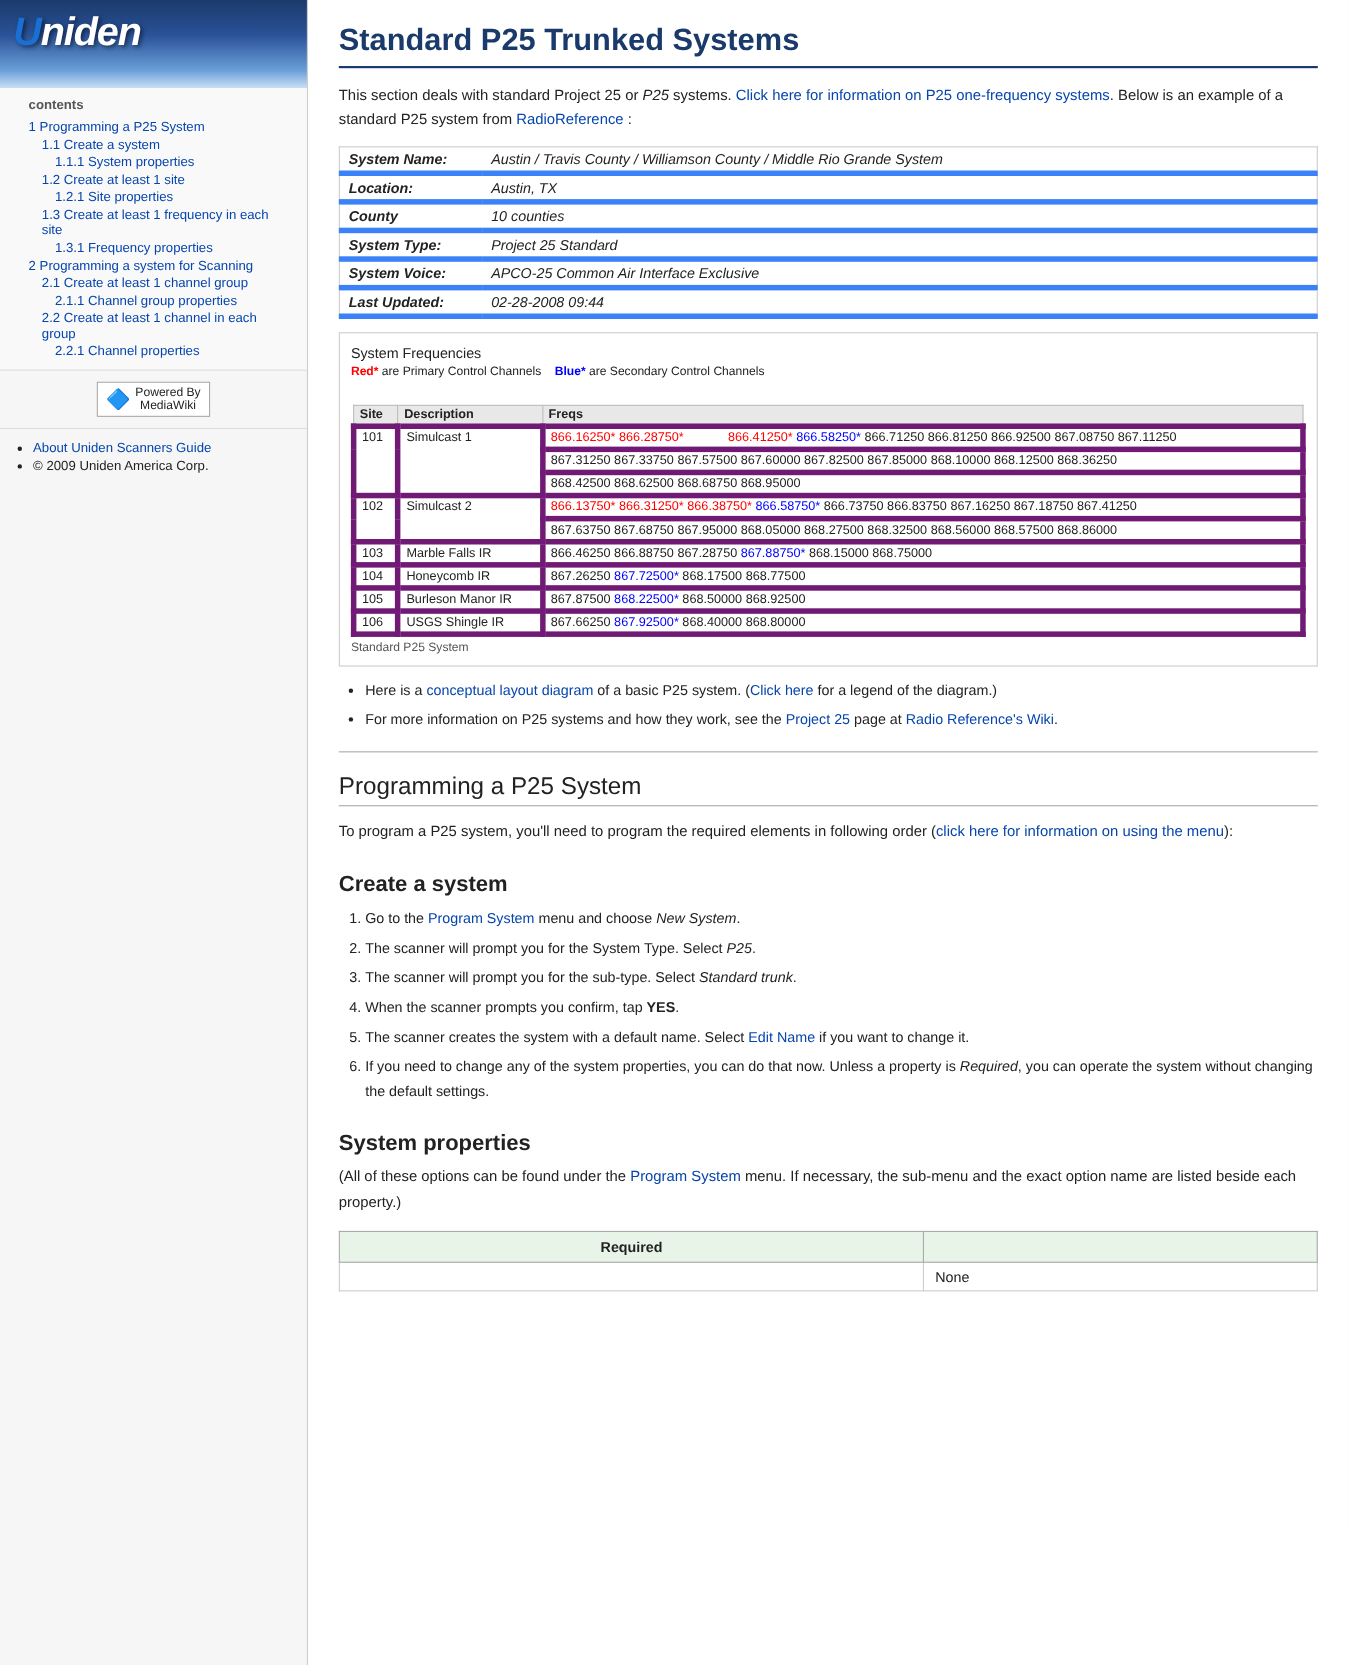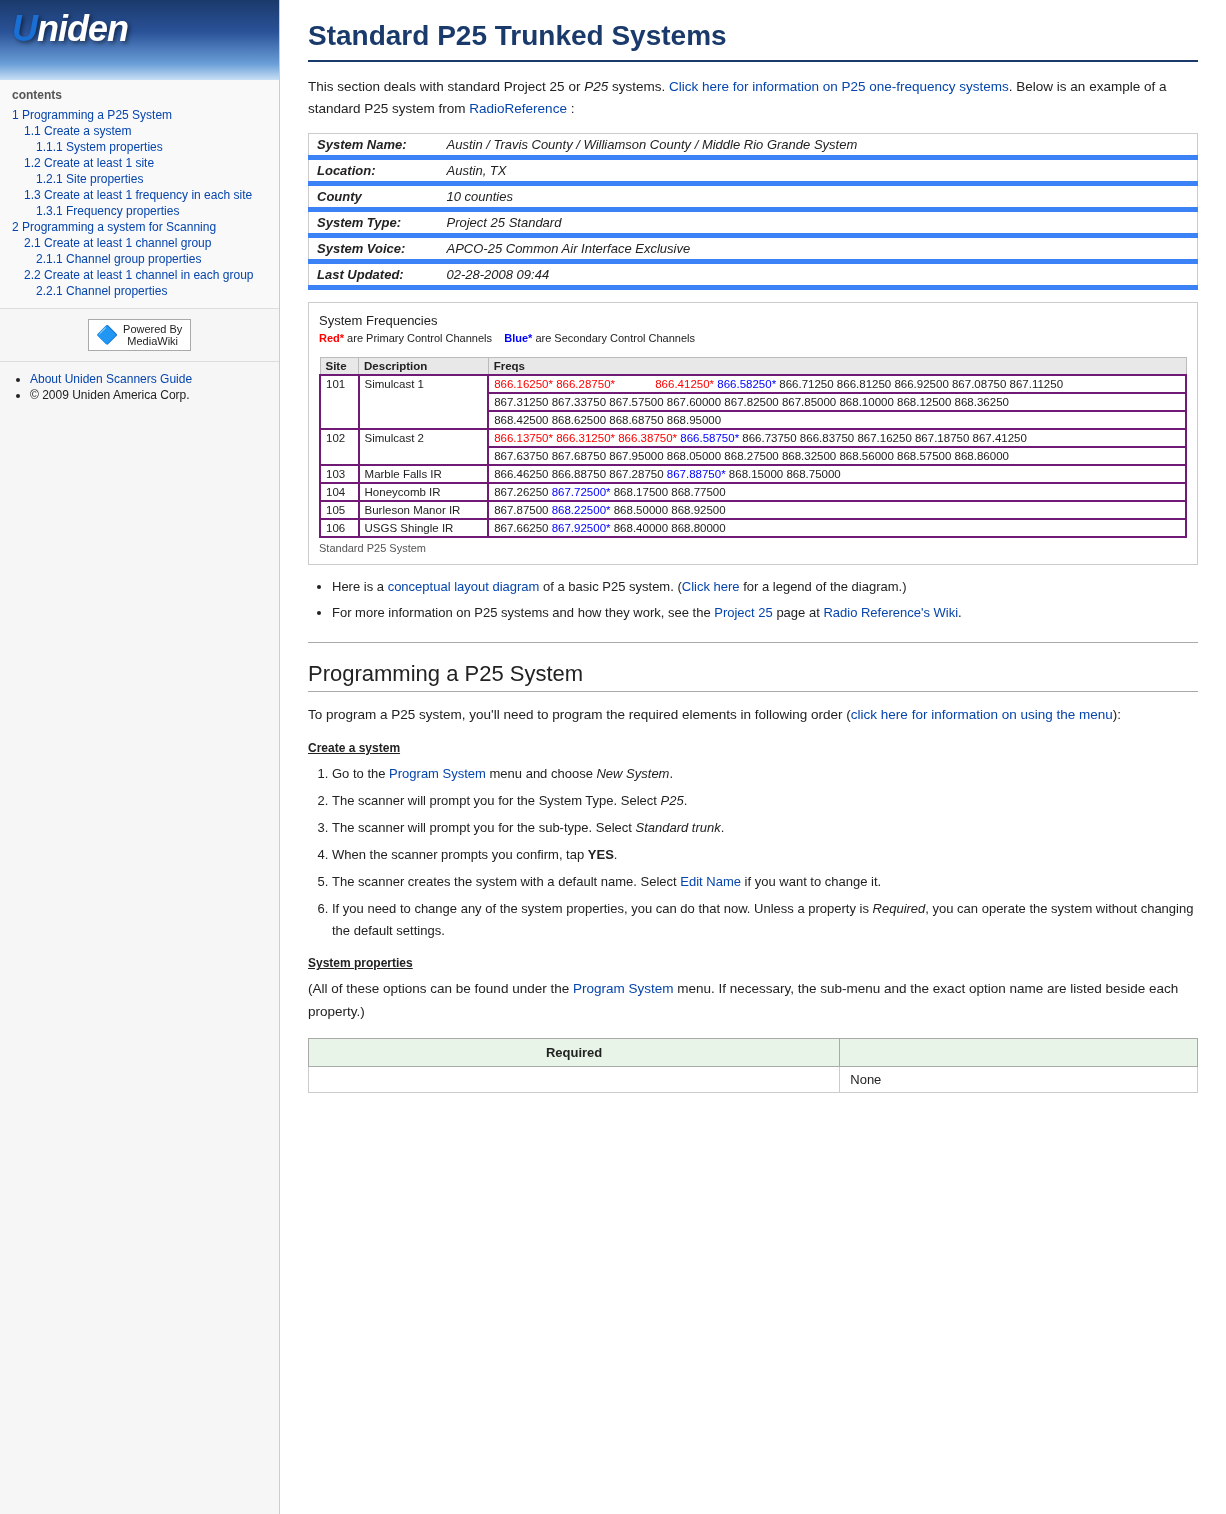--- a/index.html
+++ b/index.html
@@ -37,21 +37,21 @@
     .sidebar-section-title { font-size: 12px; font-weight: bold; color: #555; margin-bottom: 4px; }
     .sidebar-nav ul { list-style: disc; padding-left: 20px; }
     .sidebar-nav li { margin: 2px 0; }
     .sidebar-nav a { color: #0645ad; font-size: 13px; }
 
     .search-section { padding: 8px 12px; border-bottom: 1px solid #ddd; }
     .search-section .search-label { font-size: 12px; font-weight: bold; color: #555; margin-bottom: 4px; }
     .search-input { width: 100%; border: 1px solid #aaa; padding: 3px 5px; font-size: 13px; }
     .search-btn { margin-top: 4px; padding: 2px 10px; font-size: 12px; border: 1px solid #aaa; background: #f0f0f0; cursor: pointer; }
 
-    .contents-section { padding: 8px 12px; border-bottom: 1px solid #ddd; background: #f9f9f9; }
+    .contents-section { padding: 8px 26px; border-bottom: 1px solid #ddd; background: #f9f9f9; }
     .contents-title { font-size: 12px; font-weight: bold; color: #555; margin-bottom: 6px; }
     .contents-list { list-style: none; padding: 0; }
     .contents-list li { margin: 2px 0; font-size: 12px; }
     .contents-list li a { color: #0645ad; }
     .contents-list .sub1 { padding-left: 12px; }
     .contents-list .sub2 { padding-left: 24px; }
 
     .powered-section { padding: 10px 12px; text-align: center; border-bottom: 1px solid #ddd; }
     .powered-badge {
       display: inline-flex; align-items: center; gap: 4px;
@@ -94,50 +94,49 @@
     .system-info-table td:first-child { font-weight: bold; width: 130px; }
 
     
     .freq-table-wrapper {
       border: 1px solid #ccc;
       padding: 10px;
       margin-bottom: 12px;
       font-size: 12px;
     }
     .freq-table-title { font-weight: normal; margin-bottom: 4px; font-size: 13px; }
-    .freq-legend { font-size: 11px; margin-bottom: 13px; }
+    .freq-legend { font-size: 11px; margin-bottom: 24px; }
     .freq-legend span.red { color: red; font-weight: bold; }
     .freq-legend span.blue { color: blue; font-weight: bold; }
 
     .freq-table { border-collapse: collapse; width: 100%; font-size: 11.5px; }
     .freq-table th { background: #e8e8e8; border: 1px solid #bbb; padding: 2px 5px; text-align: left; }
-    .freq-table td { border: 2px solid #701a75; padding: 2px 5px; vertical-align: top; }
+    .freq-table td { border: 5px solid #701a75; padding: 2px 5px; vertical-align: top; }
     .freq-val { color: #0645ad; }
     .freq-caption { font-size: 11px; color: #555; margin-top: 4px; }
 
     .bullet-list { list-style: disc; padding-left: 24px; margin-bottom: 14px; }
     .bullet-list li { margin: 5px 0; font-size: 13px; line-height: 1.6; }
 
     hr.section-divider { border: none; border-top: 1px solid #aaa; margin: 18px 0; }
 
     h2.section-heading {
       font-size: 22px;
       font-weight: normal;
       border-bottom: 1px solid #aaa;
       padding-bottom: 4px;
       margin-bottom: 12px;
     }
 
     .section-intro { font-size: 13.5px; line-height: 1.7; margin-bottom: 14px; }
 
     h3.sub-heading {
-      font-size: 12px;
+      font-size: 20px;
       font-weight: bold;
-      margin: 14px 0 8px 0;
-      text-decoration: underline;
+      margin: 25px 0 8px 0;
     }
 
     ol.steps { padding-left: 24px; margin-bottom: 14px; }
     ol.steps li { margin: 5px 0; font-size: 13px; line-height: 1.7; }
 
     
     .required-table { border-collapse: collapse; width: 100%; font-size: 13px; margin-top: 10px; }
     .required-table th {
       background: #e8f4e8;
       border: 1px solid #aaa;

